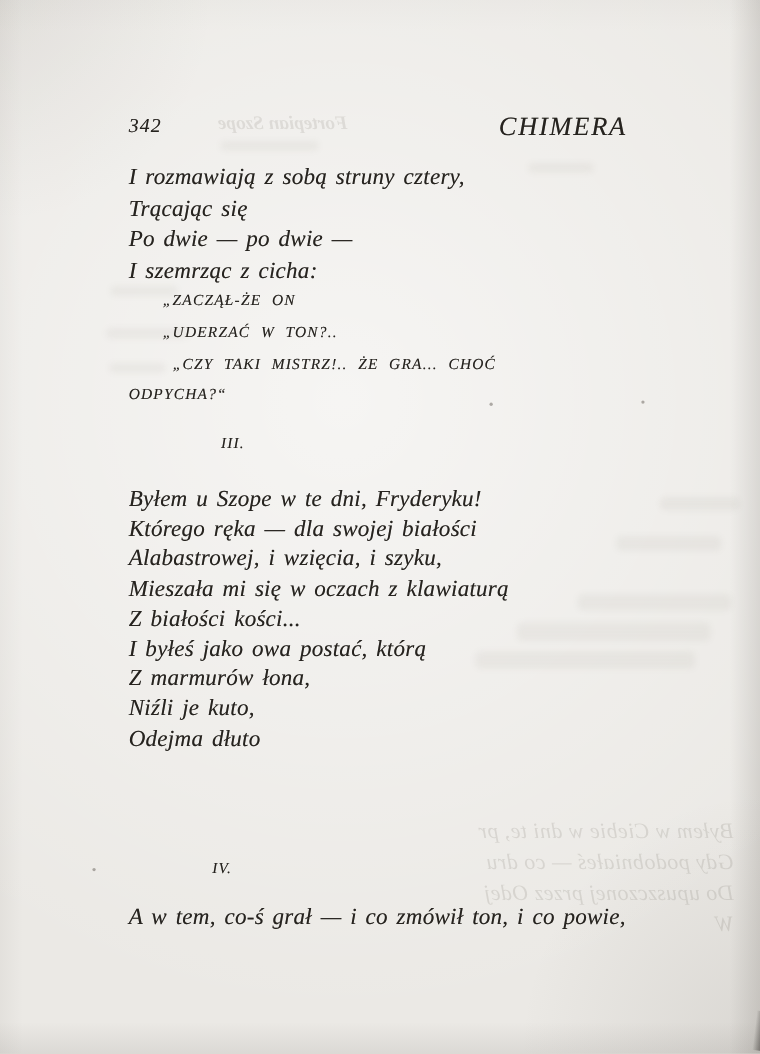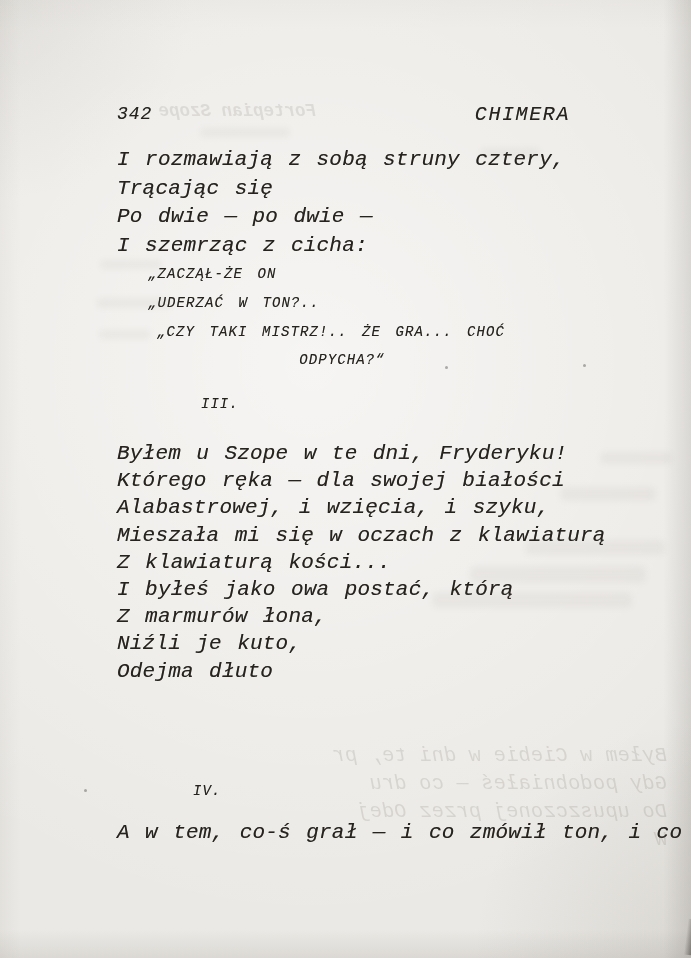--- a/index.html
+++ b/index.html
@@ -15,50 +15,50 @@
     height: 958px;
     margin: 0 auto;
     overflow: hidden;
     background-color: var(--paper);
     background-image:
       radial-gradient(130% 95% at 45% 38%, rgba(255,255,255,0.55), rgba(255,255,255,0) 62%),
       radial-gradient(40% 30% at 0% 0%, rgba(110,104,96,0.10), rgba(110,104,96,0) 70%),
       radial-gradient(45% 35% at 100% 100%, rgba(110,104,96,0.14), rgba(110,104,96,0) 70%),
       linear-gradient(to right, rgba(120,112,104,0.07), rgba(120,112,104,0) 3%, rgba(120,112,104,0) 96%, rgba(95,90,84,0.18) 100%),
       linear-gradient(to bottom, rgba(120,112,104,0.04), rgba(120,112,104,0) 3%, rgba(120,112,104,0) 97%, rgba(105,100,93,0.12) 100%);
-    font-family: Liberation Mono, monospace;
+    font-family: Liberation Serif, serif;
     font-style: italic;
     color: var(--ink);
   }
   .ink {
     color: var(--ink);
     text-shadow: 0 0 0.6px rgba(38,35,31,0.45);
   }
   
   .page-number {
     position: absolute; left: 117px; top: 104px;
     font-size: 18px; letter-spacing: 1px;
   }
   .running-title {
     position: absolute; right: 121px; top: 103px;
-    font-size: 20px; letter-spacing: 1.6px; margin-left: 26px;
+    font-size: 24px; letter-spacing: 1.6px; margin-left: 26px;
   }
   
   .poem-block {
     position: absolute; left: 117px; width: 452px;
     font-size: 21px; letter-spacing: 0.2px; word-spacing: 2.5px;
   }
   .poem-block .line { white-space: nowrap; }
   .stanza-continuation { top: 146px; line-height: 28.6px; }
   .stanza-three { top: 440px; line-height: 27.2px; }
   .stanza-four { top: 819px; line-height: 28px; }
   .line.caps { font-size: 14px; letter-spacing: 1.1px; word-spacing: 5px; }
   .line.indent-1 { padding-left: 31px; }
   .line.indent-2 { padding-left: 40px; }
-  .line.align-right { text-align: center; padding-right: 2px; }
+  .line.align-right { text-align: left; padding-right: 2px; }
   .section-heading {
     position: absolute;
     font-size: 14px; letter-spacing: 1px;
   }
   .heading-iii { left: 201px; top: 396px; }
   .heading-iv  { left: 193px; top: 783px; }
   
   .ghost {
     position: absolute;
     transform: scaleX(-1);
@@ -118,21 +118,21 @@
     <div class="line caps align-right">ODPYCHA?“</div>
   </div>
 
   <div class="section-heading heading-iii ink">III.</div>
 
   <div class="poem-block stanza-three ink">
     <div class="line">Byłem u Szope w te dni, Fryderyku!</div>
     <div class="line">Którego ręka — dla swojej białości</div>
     <div class="line">Alabastrowej, i wzięcia, i szyku,</div>
     <div class="line">Mieszała mi się w oczach z klawiaturą</div>
-    <div class="line">Z klawiaturą kości...</div>
+    <div class="line">Z białości kości...</div>
     <div class="line">I byłeś jako owa postać, którą</div>
     <div class="line">Z marmurów łona,</div>
     <div class="line">Niźli je kuto,</div>
     <div class="line">Odejma dłuto</div>
   </div>
 
   <div class="section-heading heading-iv ink">IV.</div>
 
   <div class="poem-block stanza-four ink">
     <div class="line">A w tem, co-ś grał — i co zmówił ton, i co powie,</div>

